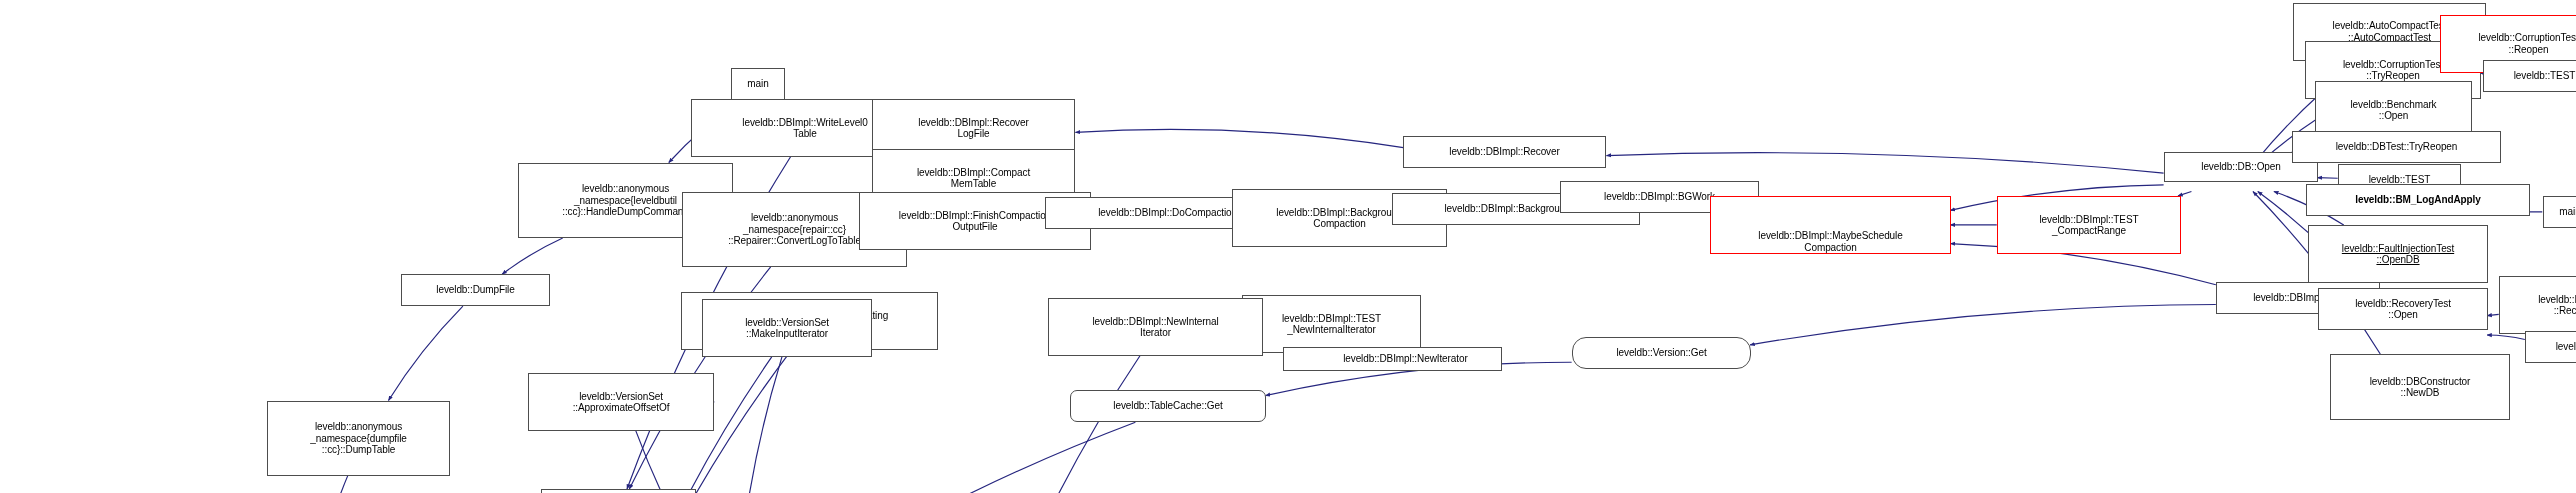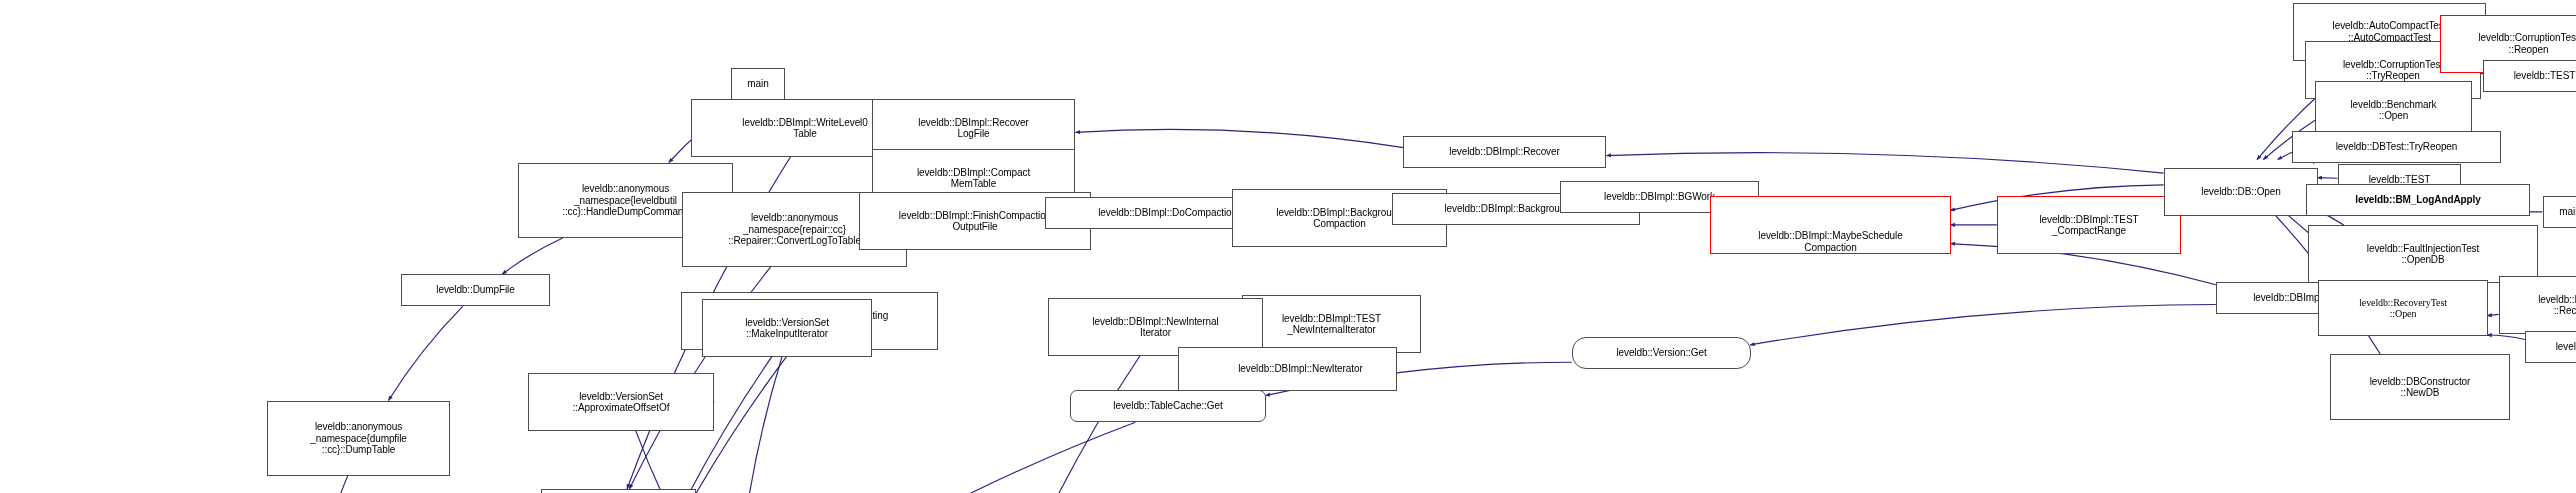--- a/index.html
+++ b/index.html
@@ -129,44 +129,44 @@
     <div class="node" style="left: 1045px; top: 197px; width: 268px; height: 32px;"><span>leveldb::DBImpl::DoCompactionWork</span></div>
     <div class="node" style="left: 1232px; top: 189px; width: 215px; height: 58px;"><span>leveldb::DBImpl::Background
 Compaction</span></div>
     <div class="node" style="left: 1392px; top: 193px; width: 248px; height: 32px;"><span>leveldb::DBImpl::BackgroundCall</span></div>
     <div class="node" style="left: 1560px; top: 181px; width: 199px; height: 32px;"><span>leveldb::DBImpl::BGWork</span></div>
     <div class="node" style="left: 1403px; top: 136px; width: 203px; height: 32px;"><span>leveldb::DBImpl::Recover</span></div>
     <div class="node" style="left: 1242px; top: 295px; width: 179px; height: 58px;"><span>leveldb::DBImpl::TEST
 _NewInternalIterator</span></div>
     <div class="node" style="left: 1048px; top: 298px; width: 215px; height: 58px;"><span>leveldb::DBImpl::NewInternal
 Iterator</span></div>
-    <div class="node" style="left: 1178px; top: 347px; width: 219px; height: 44px; padding-left: 28px;"><span>leveldb::DBImpl::NewIterator</span></div>
+    <div class="node" style="left: 1283px; top: 347px; width: 219px; height: 24px; padding-left: 28px;"><span>leveldb::DBImpl::NewIterator</span></div>
     <div class="node" style="left: 1572px; top: 337px; width: 179px; height: 32px; border-radius: 14px;"><span>leveldb::Version::Get</span></div>
     <div class="node hl" style="left: 1710px; top: 196px; width: 241px; height: 58px; align-items: flex-end;"><span>leveldb::DBImpl::MaybeSchedule
 Compaction</span></div>
     <div class="node hl" style="left: 1997px; top: 196px; width: 184px; height: 58px;"><span>leveldb::DBImpl::TEST
 _CompactRange</span></div>
     <div class="node" style="left: 2216px; top: 282px; width: 164px; height: 32px;"><span>leveldb::DBImpl::Get</span></div>
-    <div class="node" style="left: 2164px; top: 168px; width: 154px; height: 48px;"><span>leveldb::DB::Open</span></div>
+    <div class="node" style="left: 2164px; top: 152px; width: 154px; height: 30px;"><span>leveldb::DB::Open</span></div>
     <div class="node" style="left: 2293px; top: 2.9px; width: 193px; height: 58px;"><span>leveldb::AutoCompactTest
 ::AutoCompactTest</span></div>
     <div class="node" style="left: 2305px; top: 41px; width: 176px; height: 58px;"><span>leveldb::CorruptionTest
 ::TryReopen</span></div>
     <div class="node hl" style="left: 2440px; top: 14.5px; width: 177px; height: 58px;"><span>leveldb::CorruptionTest
 ::Reopen</span></div>
     <div class="node" style="left: 2483px; top: 60px; width: 123px; height: 32px;"><span>leveldb::TEST</span></div>
     <div class="node" style="left: 2315px; top: 81px; width: 157px; height: 58px;"><span>leveldb::Benchmark
 ::Open</span></div>
     <div class="node" style="left: 2292px; top: 131px; width: 209px; height: 32px; justify-content: center;"><span>leveldb::DBTest::TryReopen</span></div>
     <div class="node" style="left: 2338px; top: 164px; width: 123px; height: 32px;"><span>leveldb::TEST</span></div>
     <div class="node" style="left: 2306px; top: 184px; width: 224px; height: 32px; font-weight: bold;"><span>leveldb::BM_LogAndApply</span></div>
     <div class="node" style="left: 2543px; top: 196px; width: 54px; height: 32px;"><span>main</span></div>
-    <div class="node" style="left: 2308px; top: 225px; width: 230px; height: 58px;"><span>leveldb::FaultInjectionTest
+    <div class="node" style="left: 2308px; top: 225px; width: 180px; height: 58px; text-decoration: underline;"><span>leveldb::FaultInjectionTest
 ::OpenDB</span></div>
-    <div class="node" style="left: 2318px; top: 280px; width: 170px; height: 56px; font-family: Liberation Serif, serif;"><span>leveldb::RecoveryTest
+    <div class="node" style="left: 2318px; top: 288px; width: 170px; height: 42px;"><span>leveldb::RecoveryTest
 ::Open</span></div>
     <div class="node" style="left: 2499px; top: 276px; width: 174px; height: 58px;"><span>leveldb::RecoveryTest
 ::RecoveryTest</span></div>
     <div class="node" style="left: 2525px; top: 331px; width: 123px; height: 32px;"><span>leveldb::TEST</span></div>
     <div class="node" style="left: 2313px; top: 354px; width: 180px; height: 66px; margin-left: 17px;"><span>leveldb::DBConstructor
 ::NewDB</span></div>
   </div>
 
 
 </body></html>

